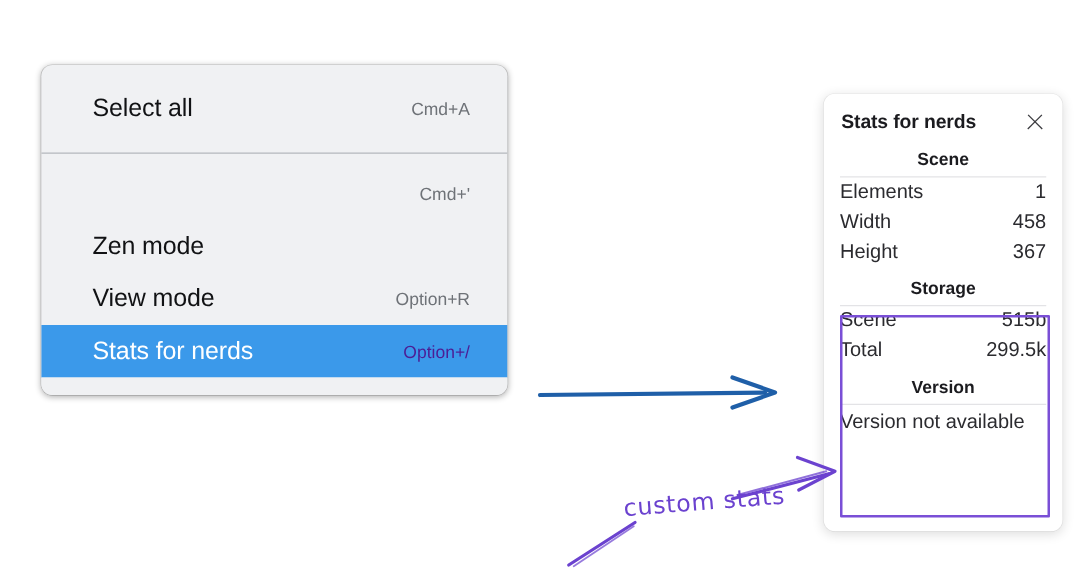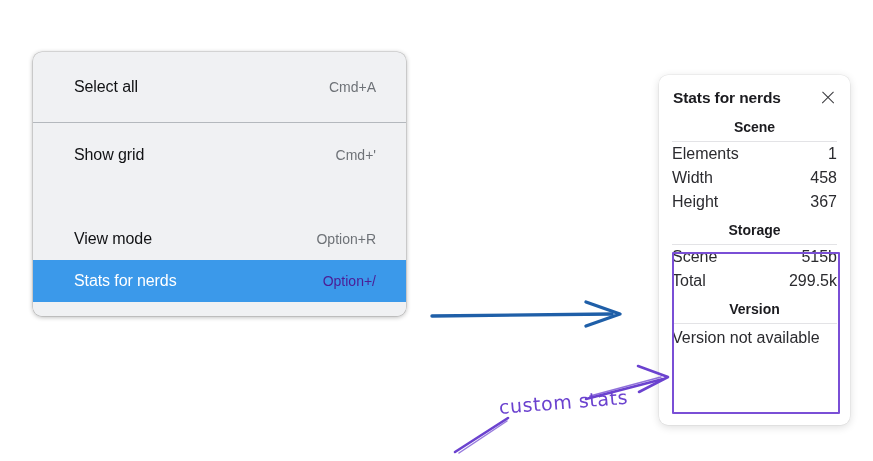--- a/index.html
+++ b/index.html
@@ -29,21 +29,21 @@
   .ctx-tail{height:14px;background:#f0f1f3;}
 
   .ctx-item{
     display:flex;align-items:center;
     height:42px;
     padding:0 30px 0 41px;
     box-sizing:border-box;
     color:#111214;
   }
   .ctx-item .lbl{
-    font-size:16px;
+    font-size:20px;
     letter-spacing:-0.1px;
     white-space:nowrap;
     flex:0 0 auto;
   }
   .ctx-item .sc{
     margin-left:auto;
     font-size:14px;
     color:#6e7277;
     white-space:nowrap;
   }
@@ -133,24 +133,24 @@
       <div class="ctx-item">
         <span class="lbl">Select all</span>
         <span class="sc">Cmd+A</span>
       </div>
     </div>
 
     <div class="ctx-sep"></div>
 
     <div class="ctx-group g2">
       <div class="ctx-item">
-        <span class="lbl">Show grid</span>
         <span class="sc">Cmd+'</span>
       </div>
       <div class="ctx-item">
+        <span class="lbl">Zen mode</span>
       </div>
       <div class="ctx-item">
         <span class="lbl">View mode</span>
         <span class="sc">Option+R</span>
       </div>
       <div class="ctx-item selected">
         <span class="lbl">Stats for nerds</span>
         <span class="sc">Option+/</span>
       </div>
     </div>

